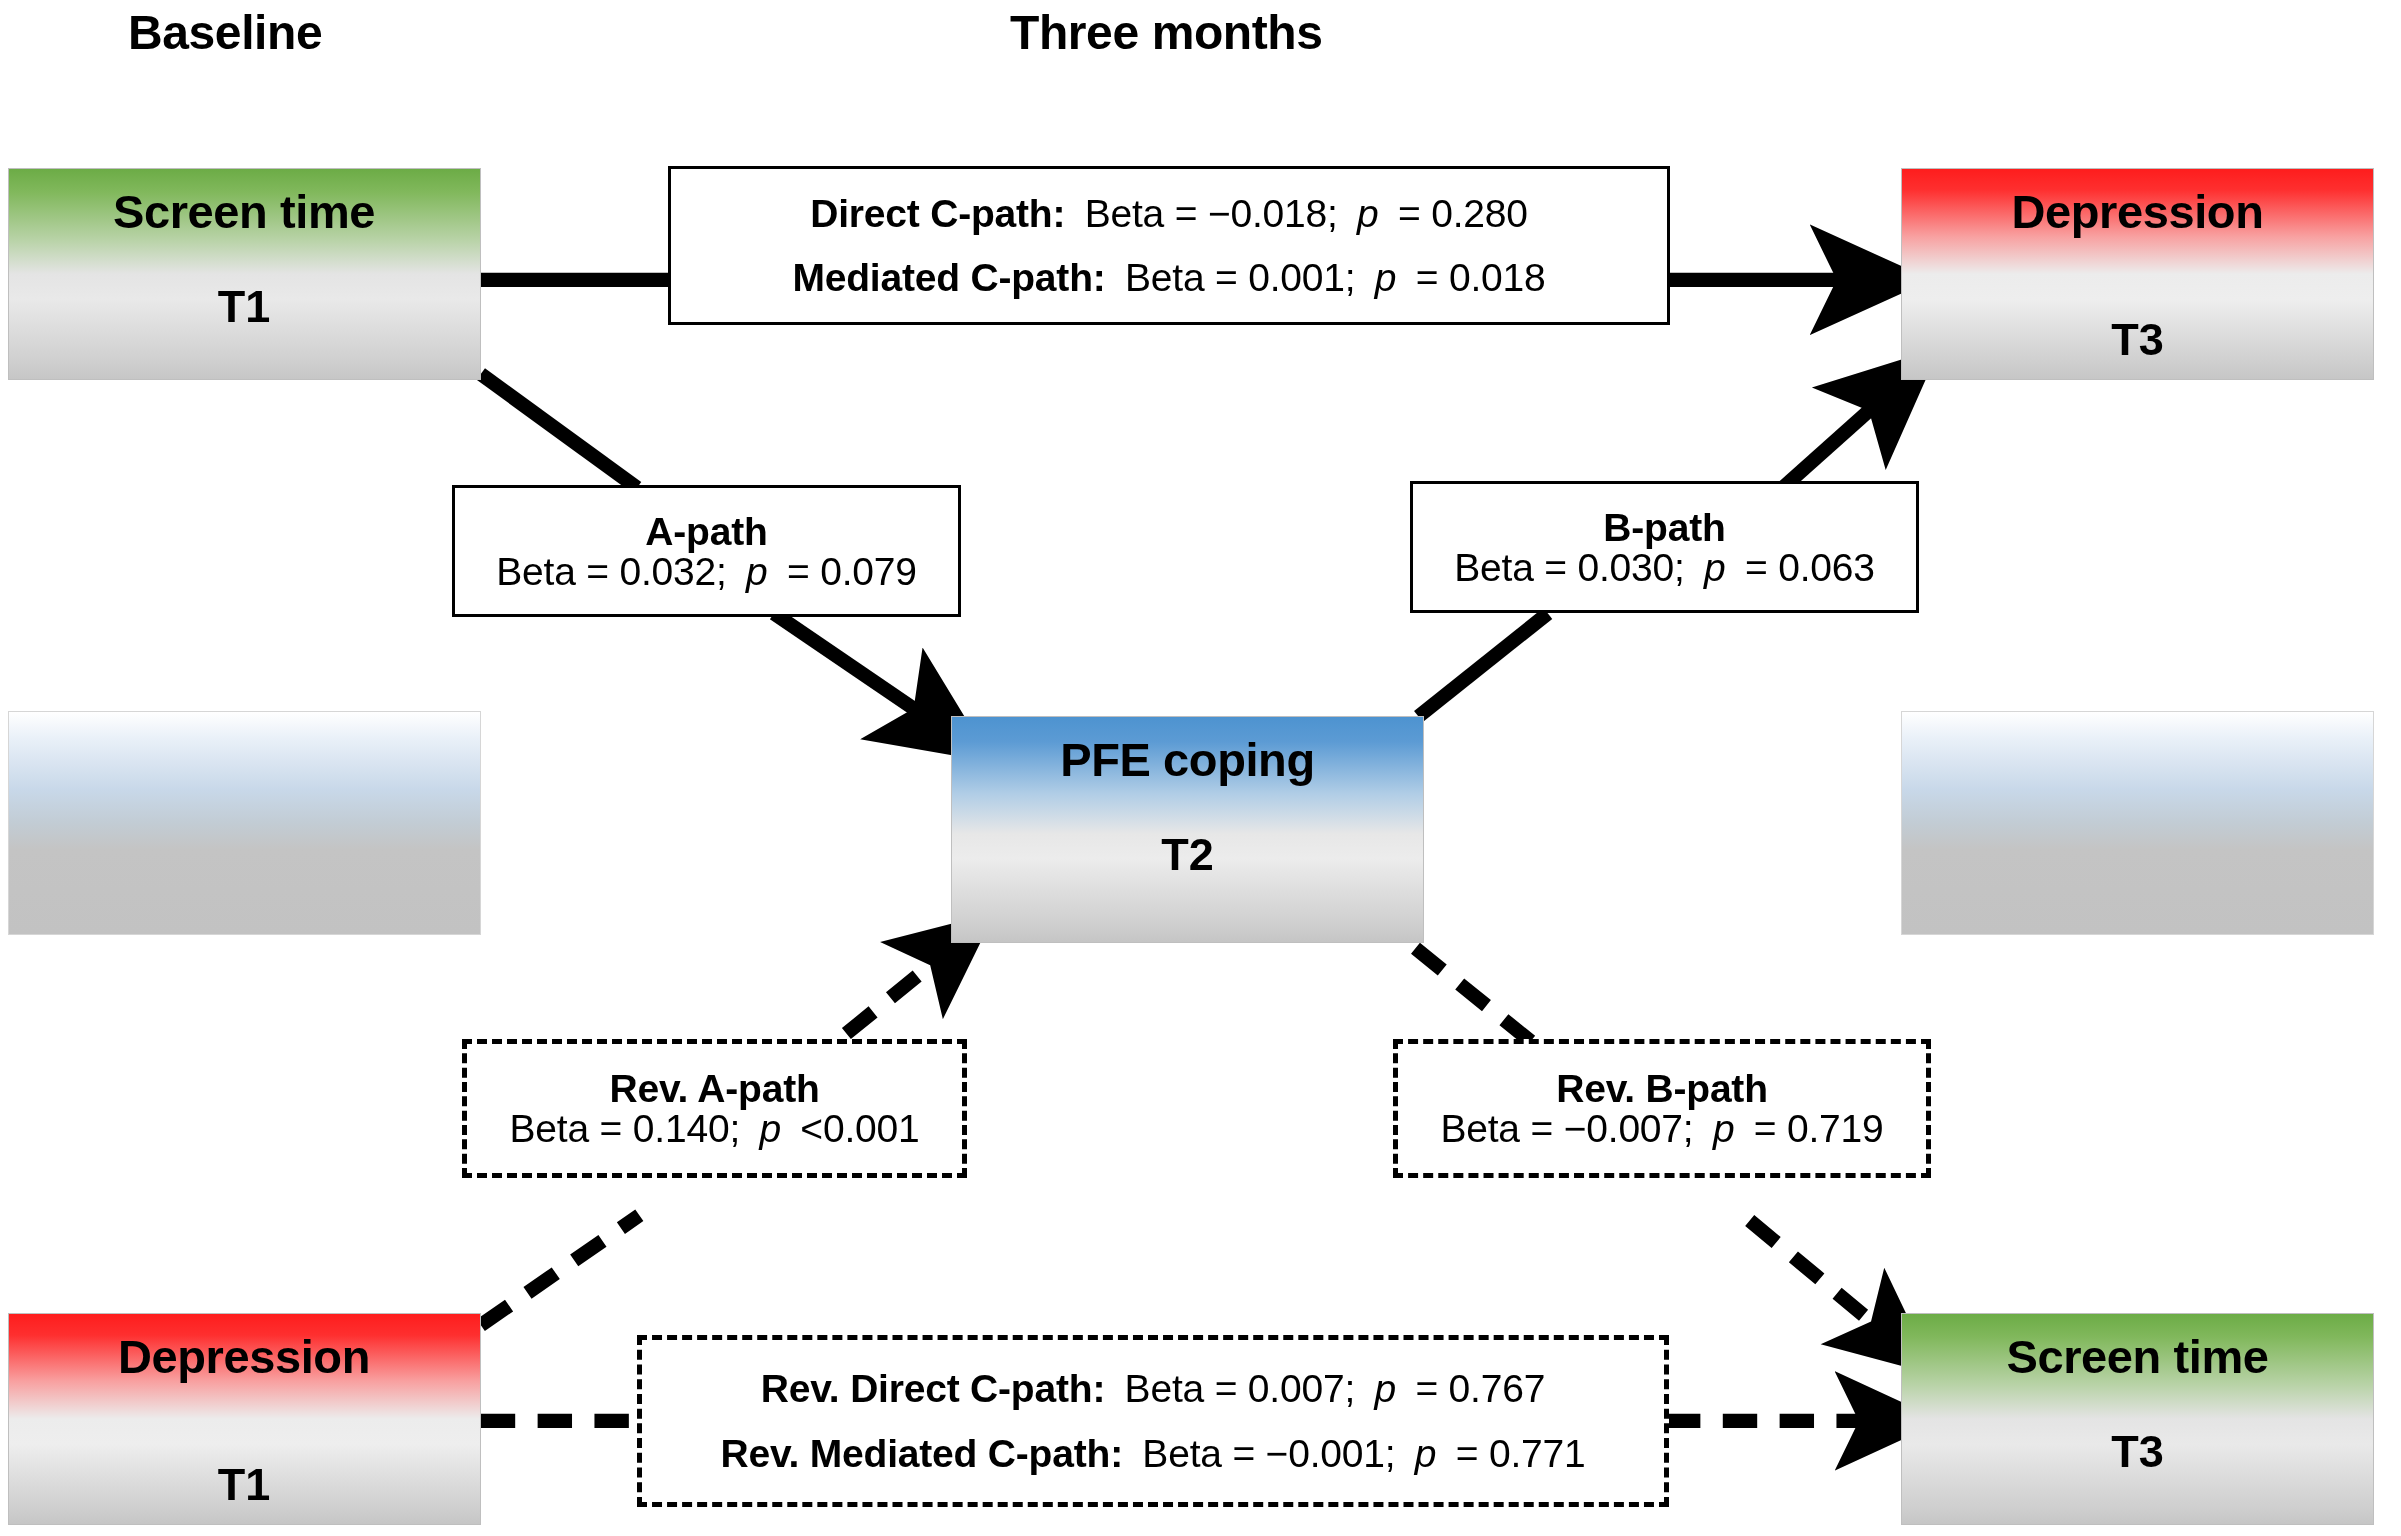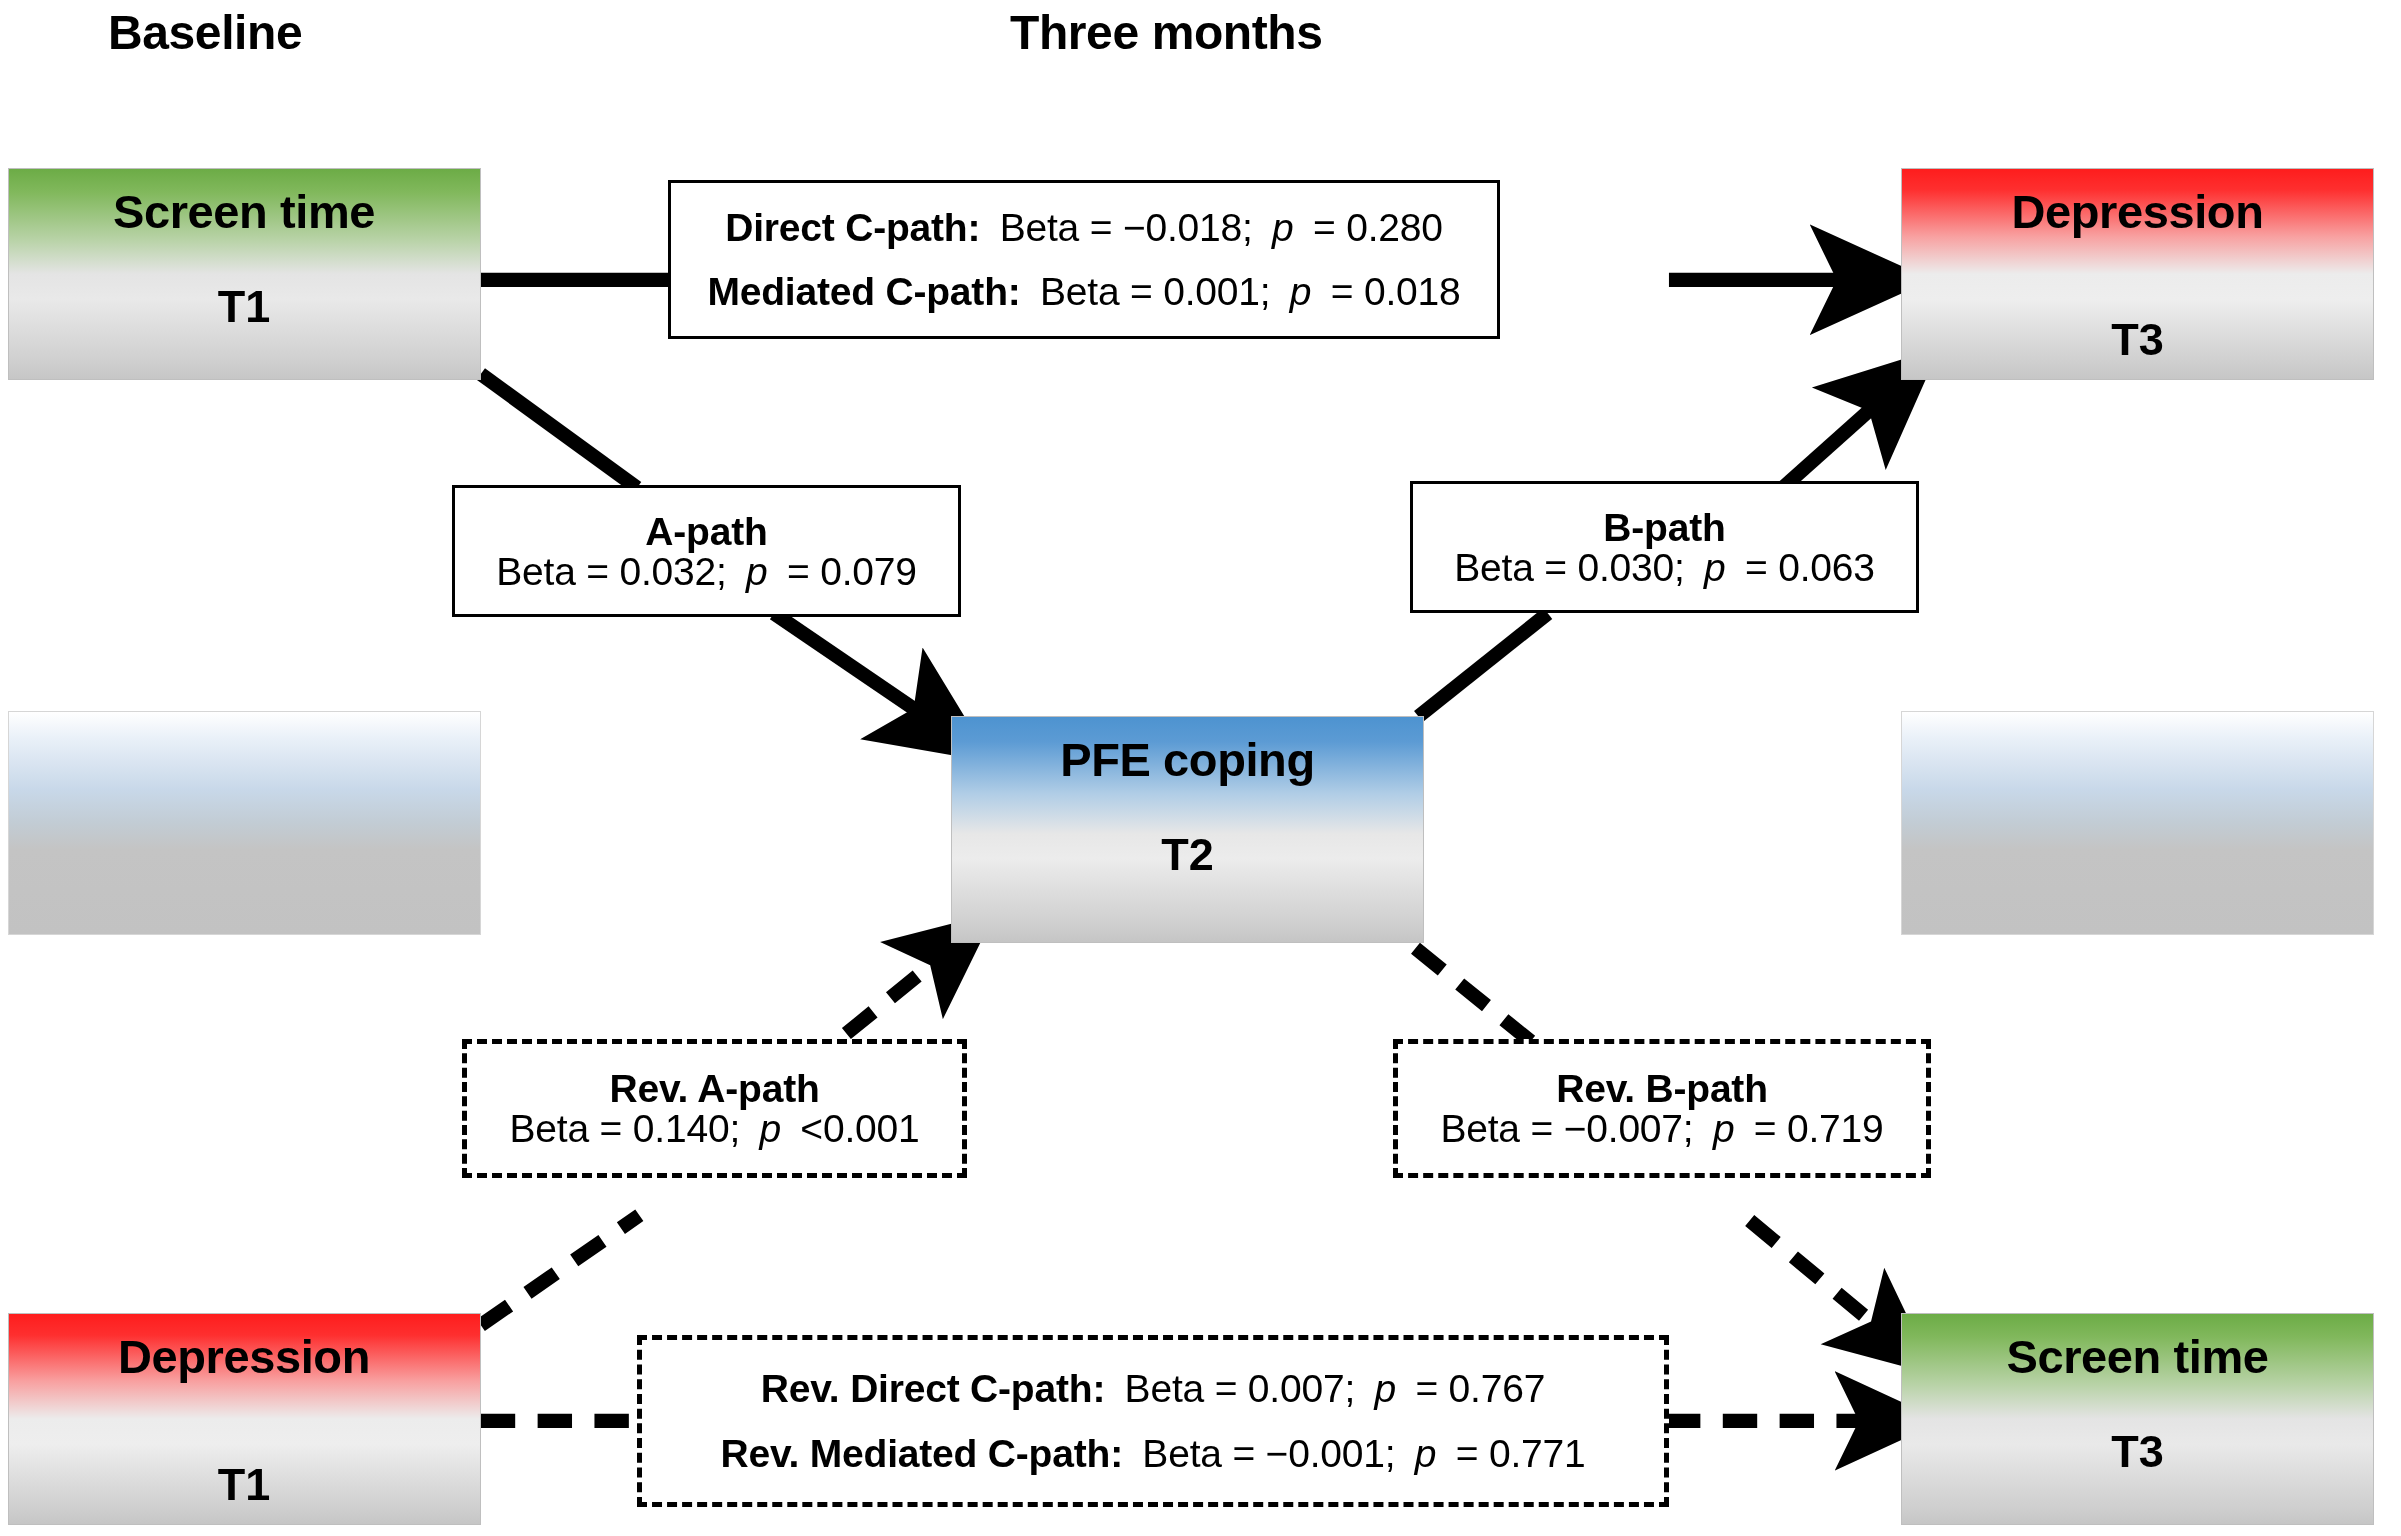--- a/index.html
+++ b/index.html
@@ -135,21 +135,21 @@
       <line x1="1893" y1="1268" x2="2090" y2="1427" stroke="#000" stroke-width="19" stroke-dasharray="46 30"></line>
       <line x1="2340" y1="1632" x2="2530" y2="1790" stroke="#000" stroke-width="19" stroke-dasharray="46 30" marker-end="url(#ahd)"></line>
     </g>
 
     <g>
       <line x1="643" y1="1900" x2="858" y2="1900" stroke="#000" stroke-width="19" stroke-dasharray="46 30"></line>
       <line x1="2228" y1="1900" x2="2522" y2="1900" stroke="#000" stroke-width="19" stroke-dasharray="46 30" marker-end="url(#ahd)"></line>
     </g>
   </svg>
 
-  <div class="col-header" style="left:108px;  top:4.5px;">Baseline</div>
+  <div class="col-header" style="left:128px;  top:4.5px;">Baseline</div>
   <div class="col-header" style="left:1010px; top:4.5px;">Three months</div>
 
   <div class="node green" style="left:7.5px; top:168px; width:473px; height:212px;">
     <div class="n-title">Screen time</div>
     <div class="n-time">T1</div>
   </div>
 
   <div class="node red" style="left:1901px; top:168px; width:473px; height:212px;">
     <div class="n-title">Depression</div>
     <div class="n-time">T3</div>
@@ -167,21 +167,21 @@
 
   <div class="node green" style="left:1901px; top:1313px; width:473px; height:212px;">
     <div class="n-title">Screen time</div>
     <div class="n-time">T3</div>
   </div>
 
   <div class="node ghost" style="left:7.5px; top:711px; width:473px; height:224px;"></div>
 
   <div class="node ghost" style="left:1901px; top:711px; width:473px; height:224px;"></div>
 
-  <div class="estbox solid stackC" style="left:668px; top:180px; width:832px; height:159px;">
+  <div class="estbox solid stackC" style="left:668px; top:166px; width:1002px; height:159px;">
     <div class="est-line row">
       <span class="lbl">Direct C-path:</span>
       <span class="val">Beta = −0.018;</span>
       <span class="val ital">p</span>
       <span class="val">= 0.280</span>
     </div>
     <div class="est-line row">
       <span class="lbl">Mediated C-path:</span>
       <span class="val">Beta = 0.001;</span>
       <span class="val ital">p</span>

